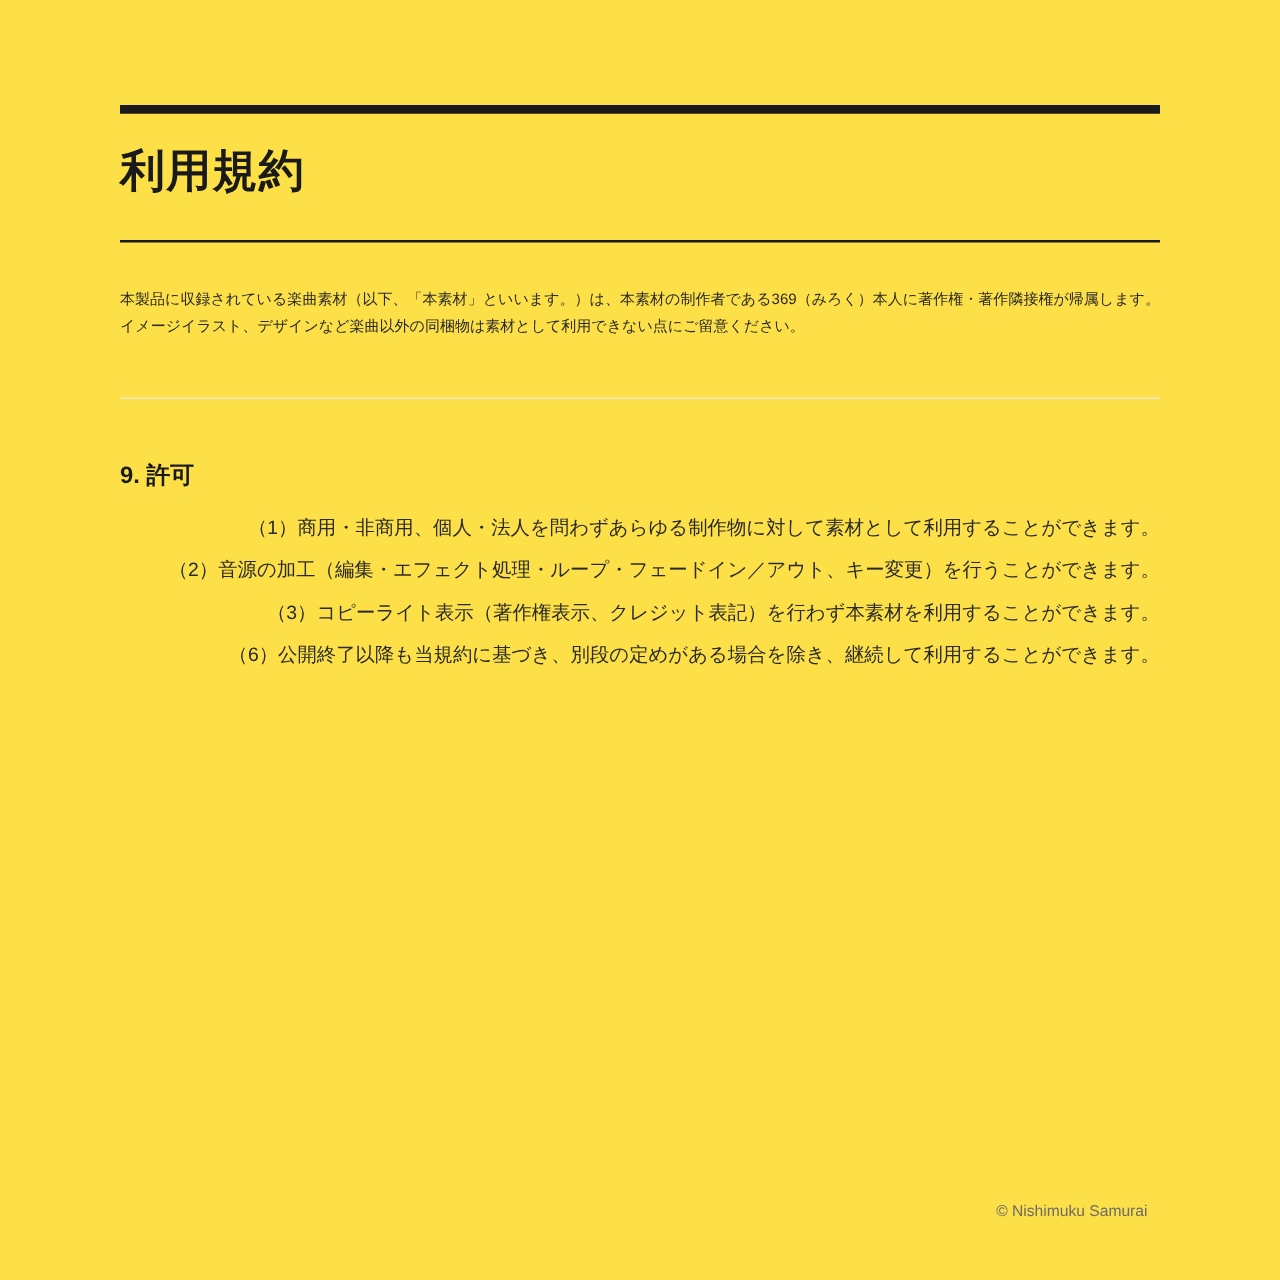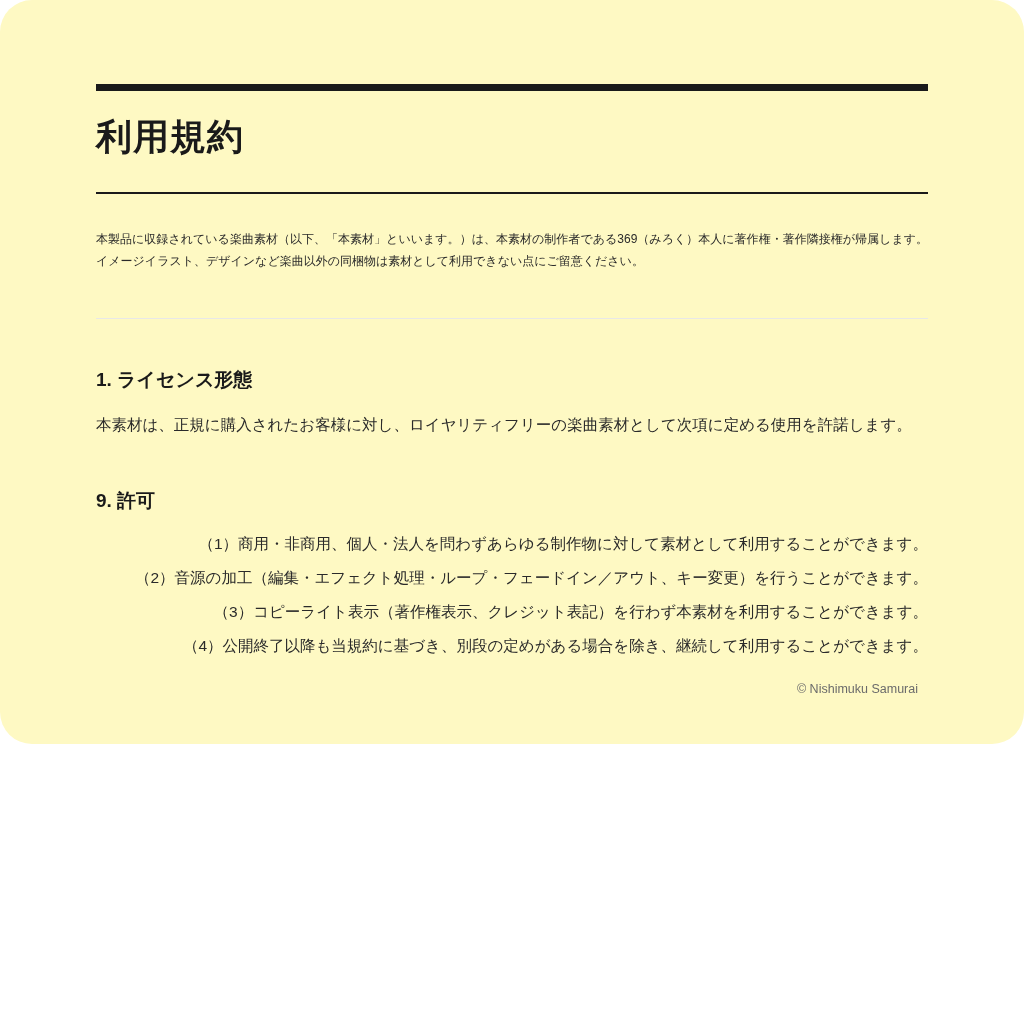--- a/index.html
+++ b/index.html
@@ -4,25 +4,24 @@
 <style>
   * { margin: 0; padding: 0; box-sizing: border-box; }
   html, body {
     background: #ffffff;
     font-family: "Liberation Sans", "DejaVu Sans", sans-serif;
     color: #1f1f1f;
   }
   .page {
     position: relative;
     width: 1024px;
-    height: 744px;
+    height: 1024px;
     margin: 0 auto;
-    background: #fef9c3;
+    background: #fde047;
     overflow: hidden;
-    border-radius: 32px;
   }
   .content {
     padding: 84px 96px 0 96px;
   }
   .top-rule {
     width: 100%;
     height: 7px;
     background: #1a1a1a;
   }
   h1.page-title {
@@ -94,32 +93,28 @@
     <div class="top-rule"></div>
 
     <h1 class="page-title">利用規約</h1>
 
     <div class="bottom-rule"></div>
 
     <p class="intro">本製品に収録されている楽曲素材（以下、「本素材」といいます。）は、本素材の制作者である369（みろく）本人に著作権・著作隣接権が帰属します。イメージイラスト、デザインなど楽曲以外の同梱物は素材として利用できない点にご留意ください。</p>
 
     <hr class="soft-divider">
 
-    <section>
-      <h2 class="section-heading">1. ライセンス形態</h2>
-      <p class="section-body">本素材は、正規に購入されたお客様に対し、ロイヤリティフリーの楽曲素材として次項に定める使用を許諾します。</p>
-    </section>
 
     <section>
       <h2 class="section-heading">9. 許可</h2>
       <div class="items">
         <p class="list-item">（1）商用・非商用、個人・法人を問わずあらゆる制作物に対して素材として利用することができます。</p>
         <p class="list-item">（2）音源の加工（編集・エフェクト処理・ループ・フェードイン／アウト、キー変更）を行うことができます。</p>
         <p class="list-item">（3）コピーライト表示（著作権表示、クレジット表記）を行わず本素材を利用することができます。</p>
-        <p class="list-item">（4）公開終了以降も当規約に基づき、別段の定めがある場合を除き、継続して利用することができます。</p>
+        <p class="list-item">（6）公開終了以降も当規約に基づき、別段の定めがある場合を除き、継続して利用することができます。</p>
       </div>
     </section>
 
 
   </div>
 
   <div class="footer">© Nishimuku Samurai</div>
 </div>
 
 </body></html>

